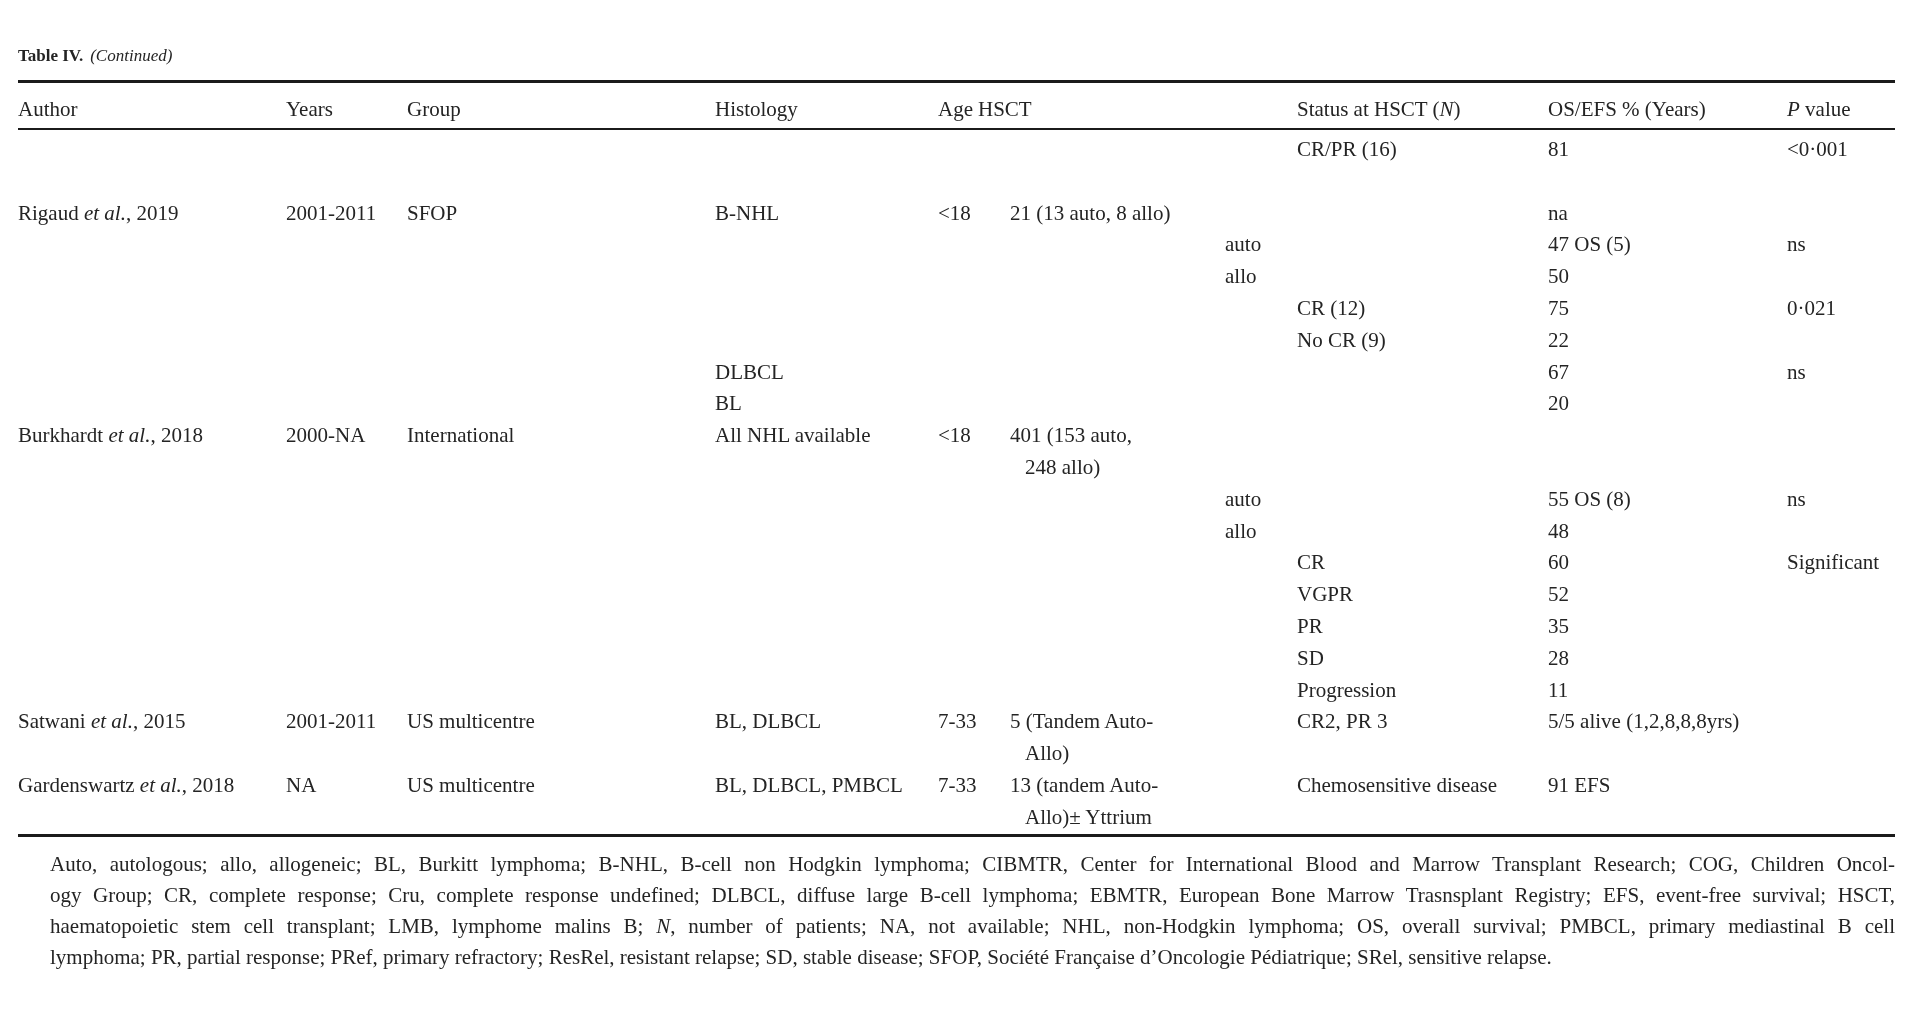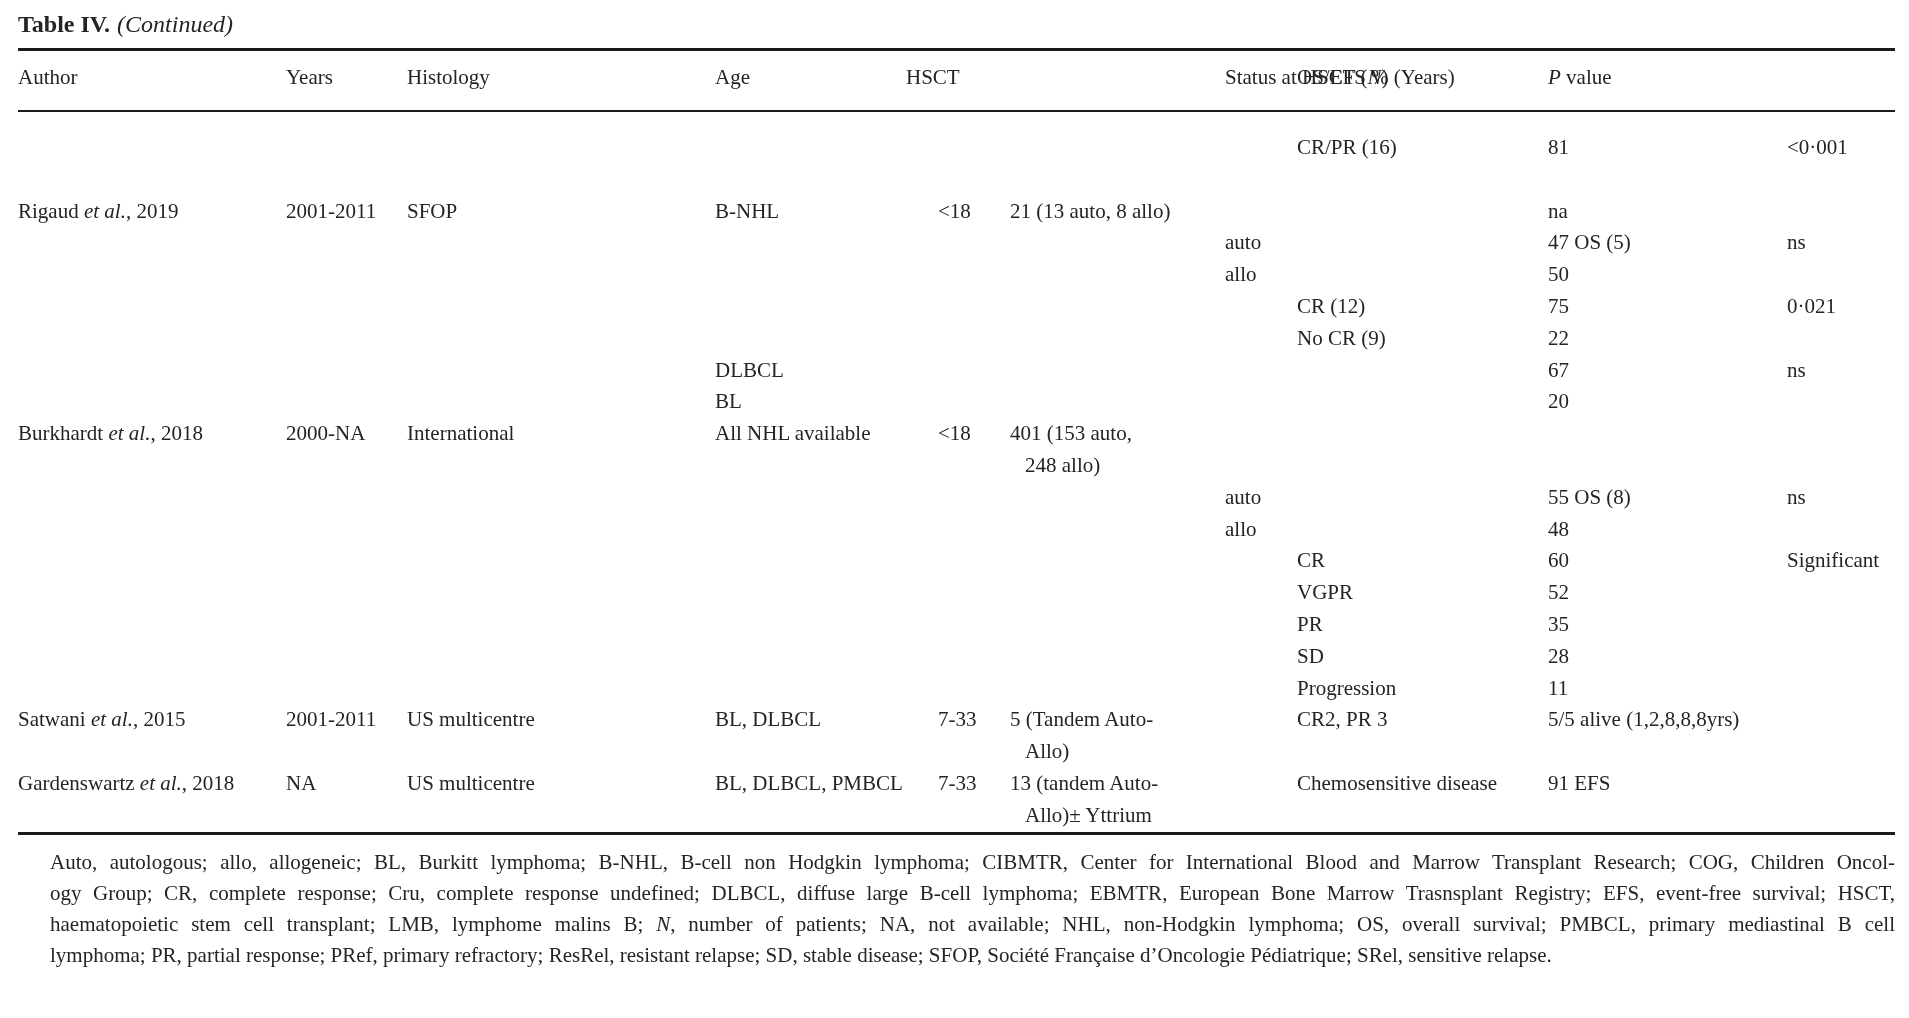--- a/index.html
+++ b/index.html
@@ -8,46 +8,47 @@
     width: 1909px;
     height: 1018px;
     box-sizing: border-box;
     background: #ffffff;
     color: #242424;
     font-family: "Liberation Serif", "DejaVu Serif", serif;
     padding: 10px 14px 0 18px;
     overflow: hidden;
   }
   .title {
-    font-size: 24px;
+    font-size: 17px;
     line-height: 28px;
     margin-bottom: 10px;
     white-space: nowrap;
+    margin-top: 32px;
   }
   .title .bold { font-weight: bold; }
   .title .ital { font-style: italic; margin-left: 7px; }
   .rule { background: #1b1b1b; width: 1877px; }
   .rule-top { height: 3px; }
   .rule-mid { height: 2px; }
   .rule-bottom { height: 3px; }
   .grid {
     display: grid;
     grid-template-columns: 268px 121px 308px 223px 72px 215px 72px 251px 239px 108px;
     width: 1877px;
   }
   .cell {
     font-size: 21px;
     line-height: 31.8px;
     white-space: nowrap;
     overflow: visible;
   }
-  .header-row { padding: 13px 0 20px 0; }
+  .header-row { padding: 13px 0 6px 0; }
   .header-row .cell { line-height: 26px; }
   .shift-left { margin-left: -32px; }
-  .tbody { padding-top: 20px; }
+  .tbody { padding-top: 4px; }
   .body-row { height: 31.8px; }
   .indent { padding-left: 15px; }
   .footnote {
     margin-top: 12px;
     width: 1877px;
     font-size: 21px;
   }
   .footnote .fline {
     line-height: 31.2px;
     text-align: justify;
@@ -67,20 +68,21 @@
 
   <div class="title">
     <span class="bold">Table IV.</span><span class="ital">(Continued)</span>
   </div>
 
   <div class="rule rule-top"></div>
 
   <div class="grid header-row">
     <div class="cell">Author</div>
     <div class="cell">Years</div>
+    <div class="cell">Group</div>
     <div class="cell">Histology</div>
     <div class="cell">Age</div>
     <div class="cell shift-left">HSCT</div>
     <div class="cell"></div>
     <div class="cell">Status at HSCT (<i>N</i>)</div>
     <div class="cell">OS/EFS % (Years)</div>
     <div class="cell"><i>P</i> value</div>
   </div>
 
   <div class="rule rule-mid"></div>

